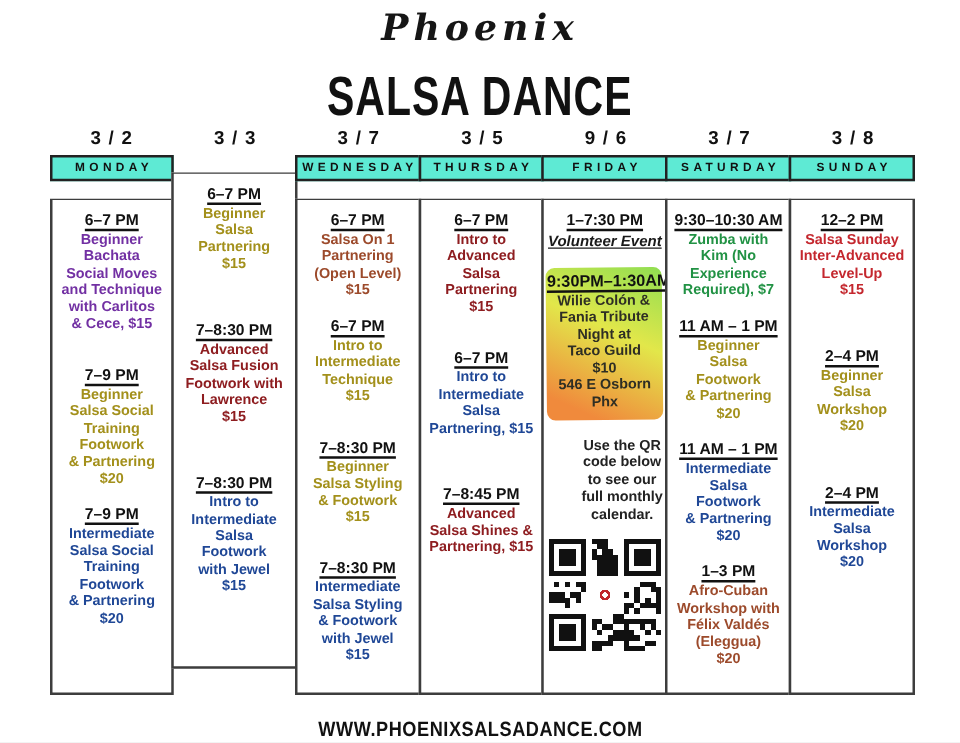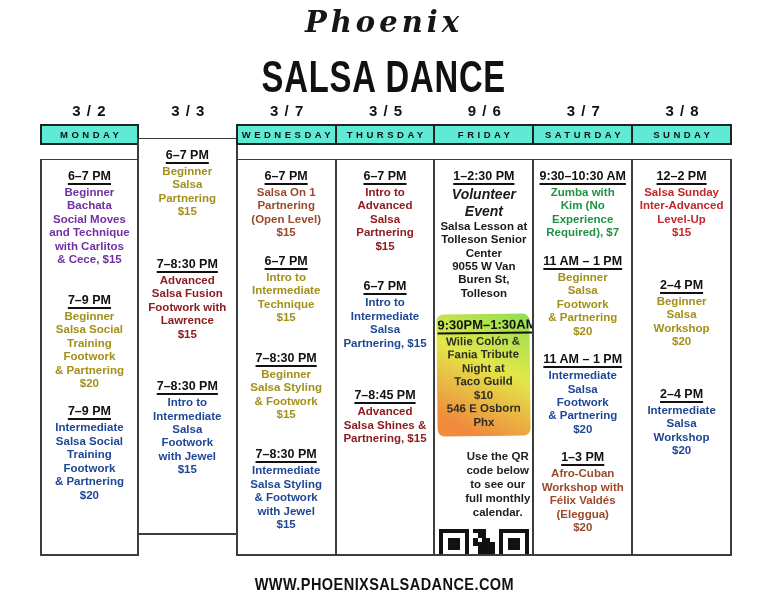--- a/index.html
+++ b/index.html
@@ -41,21 +41,21 @@
   
   .evt { width:100%; text-align:center; }
   .evt .time {
     font-size:12.5px; font-weight:bold; color:#111; white-space:nowrap;
     text-decoration:underline; text-decoration-thickness:1.8px; text-underline-offset:2.5px;
     margin-bottom:3px;
   }
   .evt .body {
     font-size:11.5px; font-weight:bold; line-height:1.17; white-space:pre-line;
   }
-  .evt .subtitle { font-size:14px; font-weight:bold; font-style:italic; line-height:1.2; color:#1a1a1a; }
+  .evt .subtitle { font-size:12px; font-weight:bold; font-style:italic; line-height:1.2; color:#1a1a1a;text-decoration:underline; }
   .c-purple  .body { color:var(--purple); }
   .c-olive   .body { color:var(--olive); }
   .c-navy    .body { color:var(--navy); }
   .c-darkred .body { color:var(--darkred); }
   .c-rust    .body { color:var(--rust); }
   .c-green   .body { color:var(--green); }
   .c-crimson .body { color:var(--crimson); }
   .c-ink     .body { color:var(--ink); }
   .g1 { margin-top:14px; } .g2 { margin-top:26px; } .g3 { margin-top:38px; }
   
@@ -212,28 +212,22 @@
 Partnering, $15</div>
         </div>
       </div>
     </div>
 
     <div class="col">
       <div class="date">9 / 6</div>
       <div class="dayname">FRIDAY</div>
       <div class="bodybox">
         <div class="evt c-ink">
-          <div class="time">1–2:30 PM</div>
+          <div class="time">1–7:30 PM</div>
           <div class="subtitle">Volunteer Event</div>
-          <div class="body">Salsa Lesson at
-Tolleson Senior
-Center
-9055 W Van
-Buren St,
-Tolleson</div>
         </div>
         <div class="evt hl g1">
           <div class="time">9:30PM–1:30AM</div>
           <div class="body">Wilie Colón &amp;
 Fania Tribute
 Night at
 Taco Guild
 $10
 546 E Osborn
 Phx</div>

